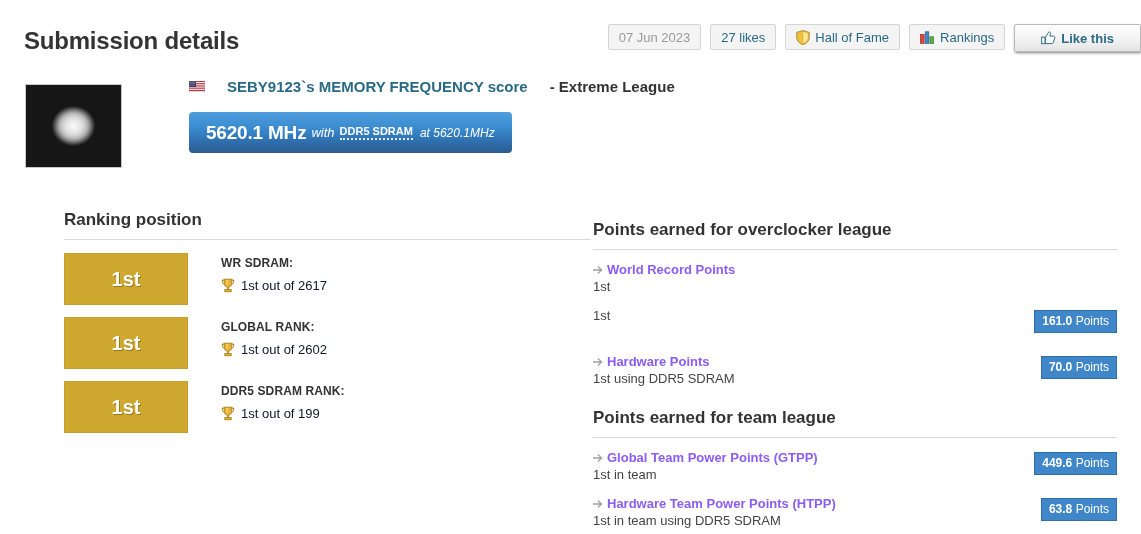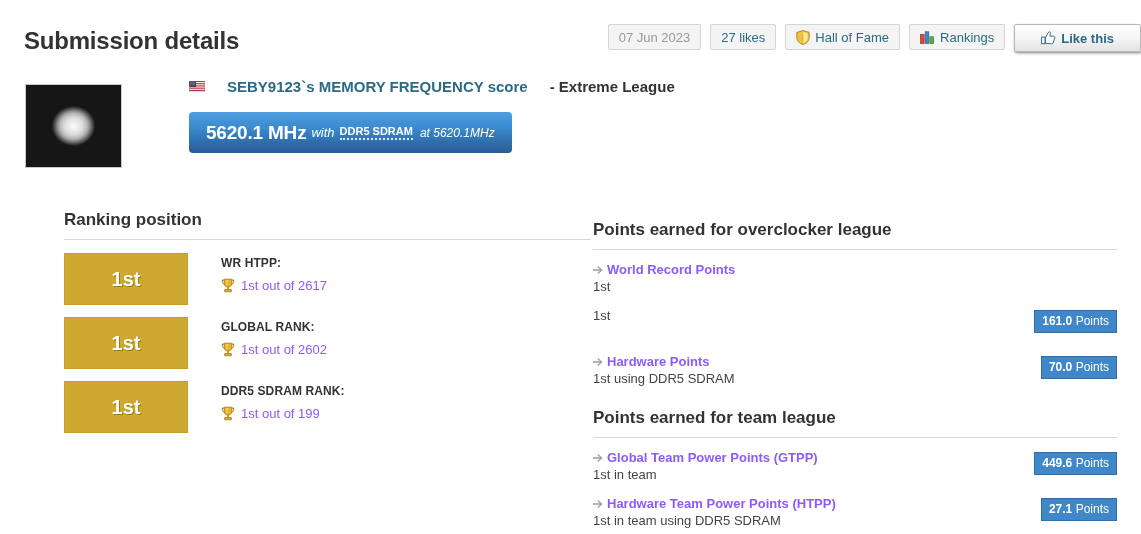--- a/index.html
+++ b/index.html
@@ -118,21 +118,21 @@
     font-size: 20px; font-weight: bold; color: #ffffff;
     text-shadow: 1px 1px 0 rgba(80,60,0,0.45);
   }
   .rank-info { margin-left: 33px; padding-top: 3px; }
   .rank-label {
     font-size: 12px; font-weight: bold; color: #333333;
     letter-spacing: 0.1px;
   }
   .rank-sub {
     margin-top: 8px;
-    font-size: 13px; color: #8b5cf6;
+    font-size: 13px; color: #0f172a;
     display: flex; align-items: center; gap: 6px;
   }
 
   
   .pts-list { margin-top: 12px; }
   .pts-row {
     position: relative;
     min-height: 39px;
     margin-bottom: 7px;
   }
@@ -233,21 +233,21 @@
 
   <div class="col-left">
     <div class="section-h">Ranking position</div>
     <div class="rule"></div>
     <div class="rank-list" id="rank-list">
         <div class="rank-row">
           <div class="rank-badge">
             <span>1st</span>
           </div>
           <div class="rank-info">
-            <div class="rank-label">WR HTPP:</div>
+            <div class="rank-label">WR SDRAM:</div>
             <div class="rank-sub">
               <span class="ico ico-trophy"><svg viewBox="0 0 14 15" width="14" height="15">
                   <path d="M3.2 1.2 h7.6 v4.1 c0 2.3 -1.7 3.9 -3.8 3.9 S3.2 7.6 3.2 5.3 Z" fill="#e8b530" stroke="#9a7310" stroke-width="0.8"></path>
                   <path d="M3.2 2.1 H1.3 v1.6 c0 1.4 0.9 2.3 2 2.4" fill="none" stroke="#9a7310" stroke-width="1"></path>
                   <path d="M10.8 2.1 H12.7 v1.6 c0 1.4 -0.9 2.3 -2 2.4" fill="none" stroke="#9a7310" stroke-width="1"></path>
                   <rect x="6.1" y="9.1" width="1.8" height="2.4" fill="#c9931c"></rect>
                   <rect x="3.6" y="11.5" width="6.8" height="2.2" rx="0.4" fill="#e8b530" stroke="#9a7310" stroke-width="0.8"></rect>
                   <path d="M5.2 2.4 h1.1 v4.3" fill="none" stroke="#fae38f" stroke-width="0.8"></path>
                 </svg></span>
               <span>1st out of 2617</span>
@@ -338,18 +338,18 @@
           <div class="pts-badge"><b>449.6</b> <span>Points</span></div>
         </div>
         <div class="pts-row">
           <div class="pts-link">
             <span class="ico ico-arrow"><svg viewBox="0 0 10 10" width="10" height="10">
                 <path d="M0.6 5 H8.2 M5.3 2 L8.6 5 L5.3 8" fill="none" stroke="#a0a0a0" stroke-width="1.3" stroke-linecap="square"></path>
               </svg></span>
             <span>Hardware Team Power Points (HTPP)</span>
           </div>
           <div class="pts-sub">1st in team using DDR5 SDRAM</div>
-          <div class="pts-badge"><b>27.1</b> <span>Points</span></div>
+          <div class="pts-badge"><b>63.8</b> <span>Points</span></div>
         </div>
       </div>
   </div>
 
 </div>
 
 </body></html>

